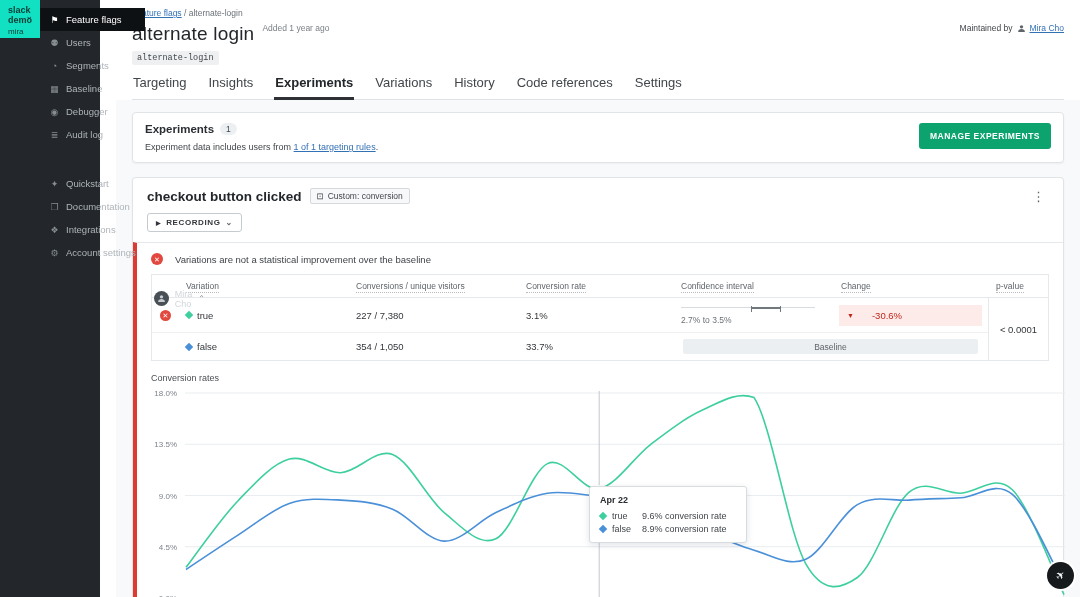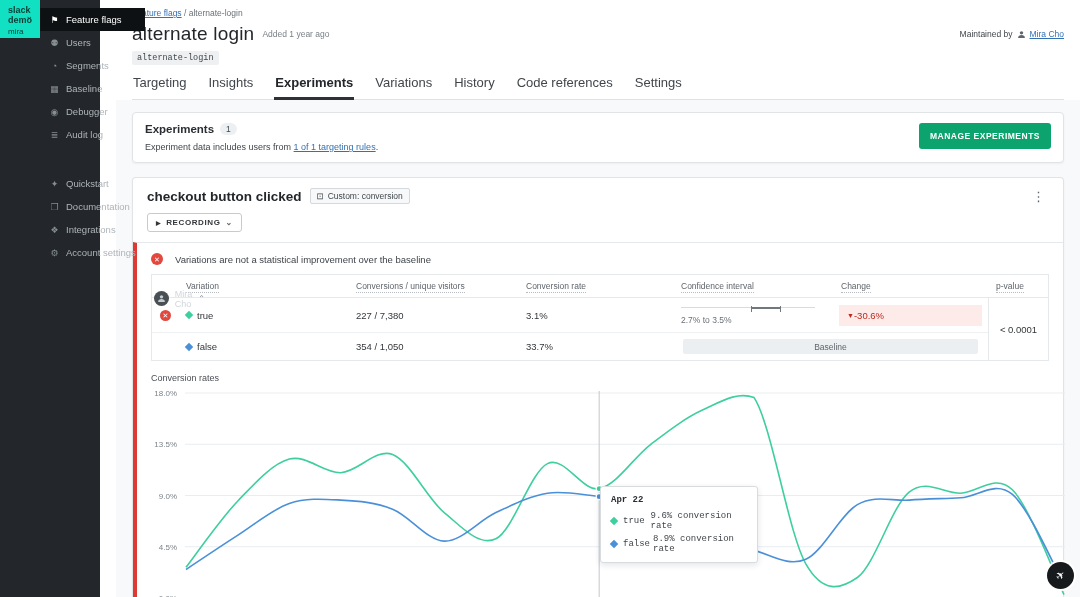--- a/index.html
+++ b/index.html
@@ -25,21 +25,21 @@
   .side-user{display:flex;align-items:center;gap:6px;padding:9px 9px;font-size:9px;color:#d2d6da}
   .avatar{width:15px;height:15px;border-radius:50%;background:#484f55;display:flex;
     align-items:center;justify-content:center;flex:none}
   .side-user .chev{margin-left:auto;font-size:8px;color:#868d93}
 
   
   .main{margin-left:116px;height:597px;display:flex;flex-direction:column}
   .pagehead{background:#fff;padding:8px 16px 0}
   .crumbs{font-size:8.5px;color:#6b7177}
   .crumbs a{color:#3371b5;text-decoration:underline}
-  .titlerow{display:flex;align-items:center;gap:8px;margin-top:5px}
+  .titlerow{display:flex;align-items:flex-start;gap:8px;margin-top:5px}
   .pagetitle{font-size:19px;font-weight:500;color:#23272b;letter-spacing:.2px}
   .added{font-size:8.5px;color:#7a8086}
   .maintained{margin-left:auto;font-size:8.5px;color:#41464b;display:flex;align-items:center;gap:4px}
   .maintained a{color:#3371b5;text-decoration:underline}
   .flagkey{display:inline-block;margin-top:6px;font-family:"Liberation Mono",monospace;
     font-size:8.5px;background:#eef0f1;color:#41464b;padding:2px 5px;border-radius:2px}
   .tabs{display:flex;gap:20px;margin-top:10px;border-bottom:1px solid #dfe2e5;font-size:13px;color:#41464b}
   .tab{padding:0 1px 7px;cursor:pointer}
   .tab.active{font-weight:700;color:#23272b;border-bottom:3px solid #2e3236;margin-bottom:-1px}
 
@@ -86,21 +86,21 @@
   .ci-cell{display:block;padding-top:5px}
   .ci-track{position:relative;height:9px;margin-right:10px}
   .ci-base{position:absolute;left:0;right:0;top:4px;border-top:1px solid #d8dcdf}
   .ci-seg{position:absolute;left:52%;width:23%;top:4px;border-top:2px solid #70777d}
   .ci-seg:before,.ci-seg:after{content:"";position:absolute;top:-3px;width:1.5px;height:6px;background:#70777d}
   .ci-seg:before{left:0}
   .ci-seg:after{right:0}
   .ci-text{margin-top:3px;font-size:8.5px;color:#6b7177}
   .chg-cell{padding:4px 6px}
   .chg-chip{background:#fcebe9;color:#c0271d;font-size:9.5px;display:flex;align-items:center;
-    gap:0;padding:5px 8px;width:100%}
+    gap:18px;padding:5px 8px;width:100%}
   .chg-chip .tri{font-size:7px}
   .pval{grid-row:2 / span 2;grid-column:7;border-left:1px solid #e6e9eb;display:flex;
     align-items:center;justify-content:center;font-size:9.5px;color:#33373b}
   .baseline{grid-column:5 / 7;display:flex;align-items:center;margin:6px 10px}
   .baseline-bar{background:#eceff1;border-radius:2px;height:15px;width:100%;display:flex;
     align-items:center;justify-content:center;font-size:8.5px;color:#5f656b}
 
   
   .chart-label{margin:12px 0 6px;font-size:9px;color:#4a4f54}
   .chart-area{position:relative;padding-left:34px}
@@ -326,21 +326,21 @@
                 <line x1="0" x2="880" y1="157.75" y2="157.75" stroke="#e9edf0"></line>
                 <line x1="0" x2="880" y1="106.5" y2="106.5" stroke="#e9edf0"></line>
                 <line x1="0" x2="880" y1="55.25" y2="55.25" stroke="#e9edf0"></line>
                 <line x1="0" x2="880" y1="4" y2="4" stroke="#e9edf0"></line>
                 <line x1="414.1764705882353" x2="414.1764705882353" y1="2" y2="209" stroke="#c3c9ce"></line>
                 <path d="M1.0,178.3C9.6,167.2 35.4,130.2 52.6,112.2C69.9,94.2 87.1,74.8 104.3,70.1C121.5,65.3 138.7,84.5 155.9,83.7C173.2,83.0 190.4,58.9 207.6,65.5C224.8,72.1 242.0,109.5 259.2,123.6C276.5,137.6 293.7,157.9 310.9,149.8C328.1,141.6 345.3,83.0 362.5,74.6C379.7,66.3 397.0,102.9 414.2,99.7C431.4,96.4 448.6,68.3 465.8,55.3C483.0,42.2 500.3,28.9 517.5,21.1C534.7,13.3 551.9,2.0 569.1,8.6C586.3,34.2 603.5,144.8 620.8,174.8C638.0,204.8 655.2,200.5 672.4,188.5C689.6,176.5 706.8,117.1 724.1,103.1C741.3,89.0 758.5,104.6 775.7,104.2C792.9,103.8 810.1,83.9 827.4,100.8C844.6,117.7 870.4,188.1 879.0,205.6" fill="none" stroke="#3ecf9e" stroke-width="1.6"></path>
                 <path d="M1.0,180.5C9.6,174.8 35.4,157.4 52.6,146.4C69.9,135.4 87.1,120.4 104.3,114.5C121.5,108.6 138.7,110.1 155.9,111.1C173.2,112.0 190.4,113.3 207.6,120.2C224.8,127.0 242.0,151.5 259.2,152.1C276.5,152.6 293.7,131.6 310.9,123.6C328.1,115.6 345.3,106.9 362.5,104.2C379.7,101.6 397.0,105.9 414.2,107.6C431.4,109.3 448.6,109.0 465.8,114.5C483.0,120.0 500.3,132.9 517.5,140.7C534.7,148.4 551.9,156.2 569.1,161.2C586.3,166.1 603.5,177.9 620.8,170.3C638.0,162.7 655.2,125.5 672.4,115.6C689.6,105.7 706.8,112.2 724.1,111.1C741.3,109.9 758.5,109.7 775.7,108.8C792.9,107.8 810.1,90.9 827.4,105.4C844.6,119.8 870.4,180.3 879.0,195.3" fill="none" stroke="#4a90d9" stroke-width="1.6"></path>
                 <circle cx="414.1764705882353" cy="99.66666666666667" r="3" fill="#3ecf9e" stroke="#fff" stroke-width="1.2"></circle>
                 <circle cx="414.1764705882353" cy="107.63888888888889" r="3" fill="#4a90d9" stroke="#fff" stroke-width="1.2"></circle>
               </svg>
-            <div class="tooltip" style="left: 415px; font-family: Liberation Mono, monospace;">
+            <div class="tooltip" style="left: 404px;">
               <div class="tip-title">Apr 22</div>
               <div class="tip-row">
                 <span class="diamond" style="background: rgb(62, 207, 158);"></span>
                 <span class="tip-name">true</span>
                 <span class="tip-val">9.6% conversion rate</span>
               </div>
               <div class="tip-row">
                 <span class="diamond" style="background: rgb(74, 144, 217);"></span>
                 <span class="tip-name">false</span>
                 <span class="tip-val">8.9% conversion rate</span>

